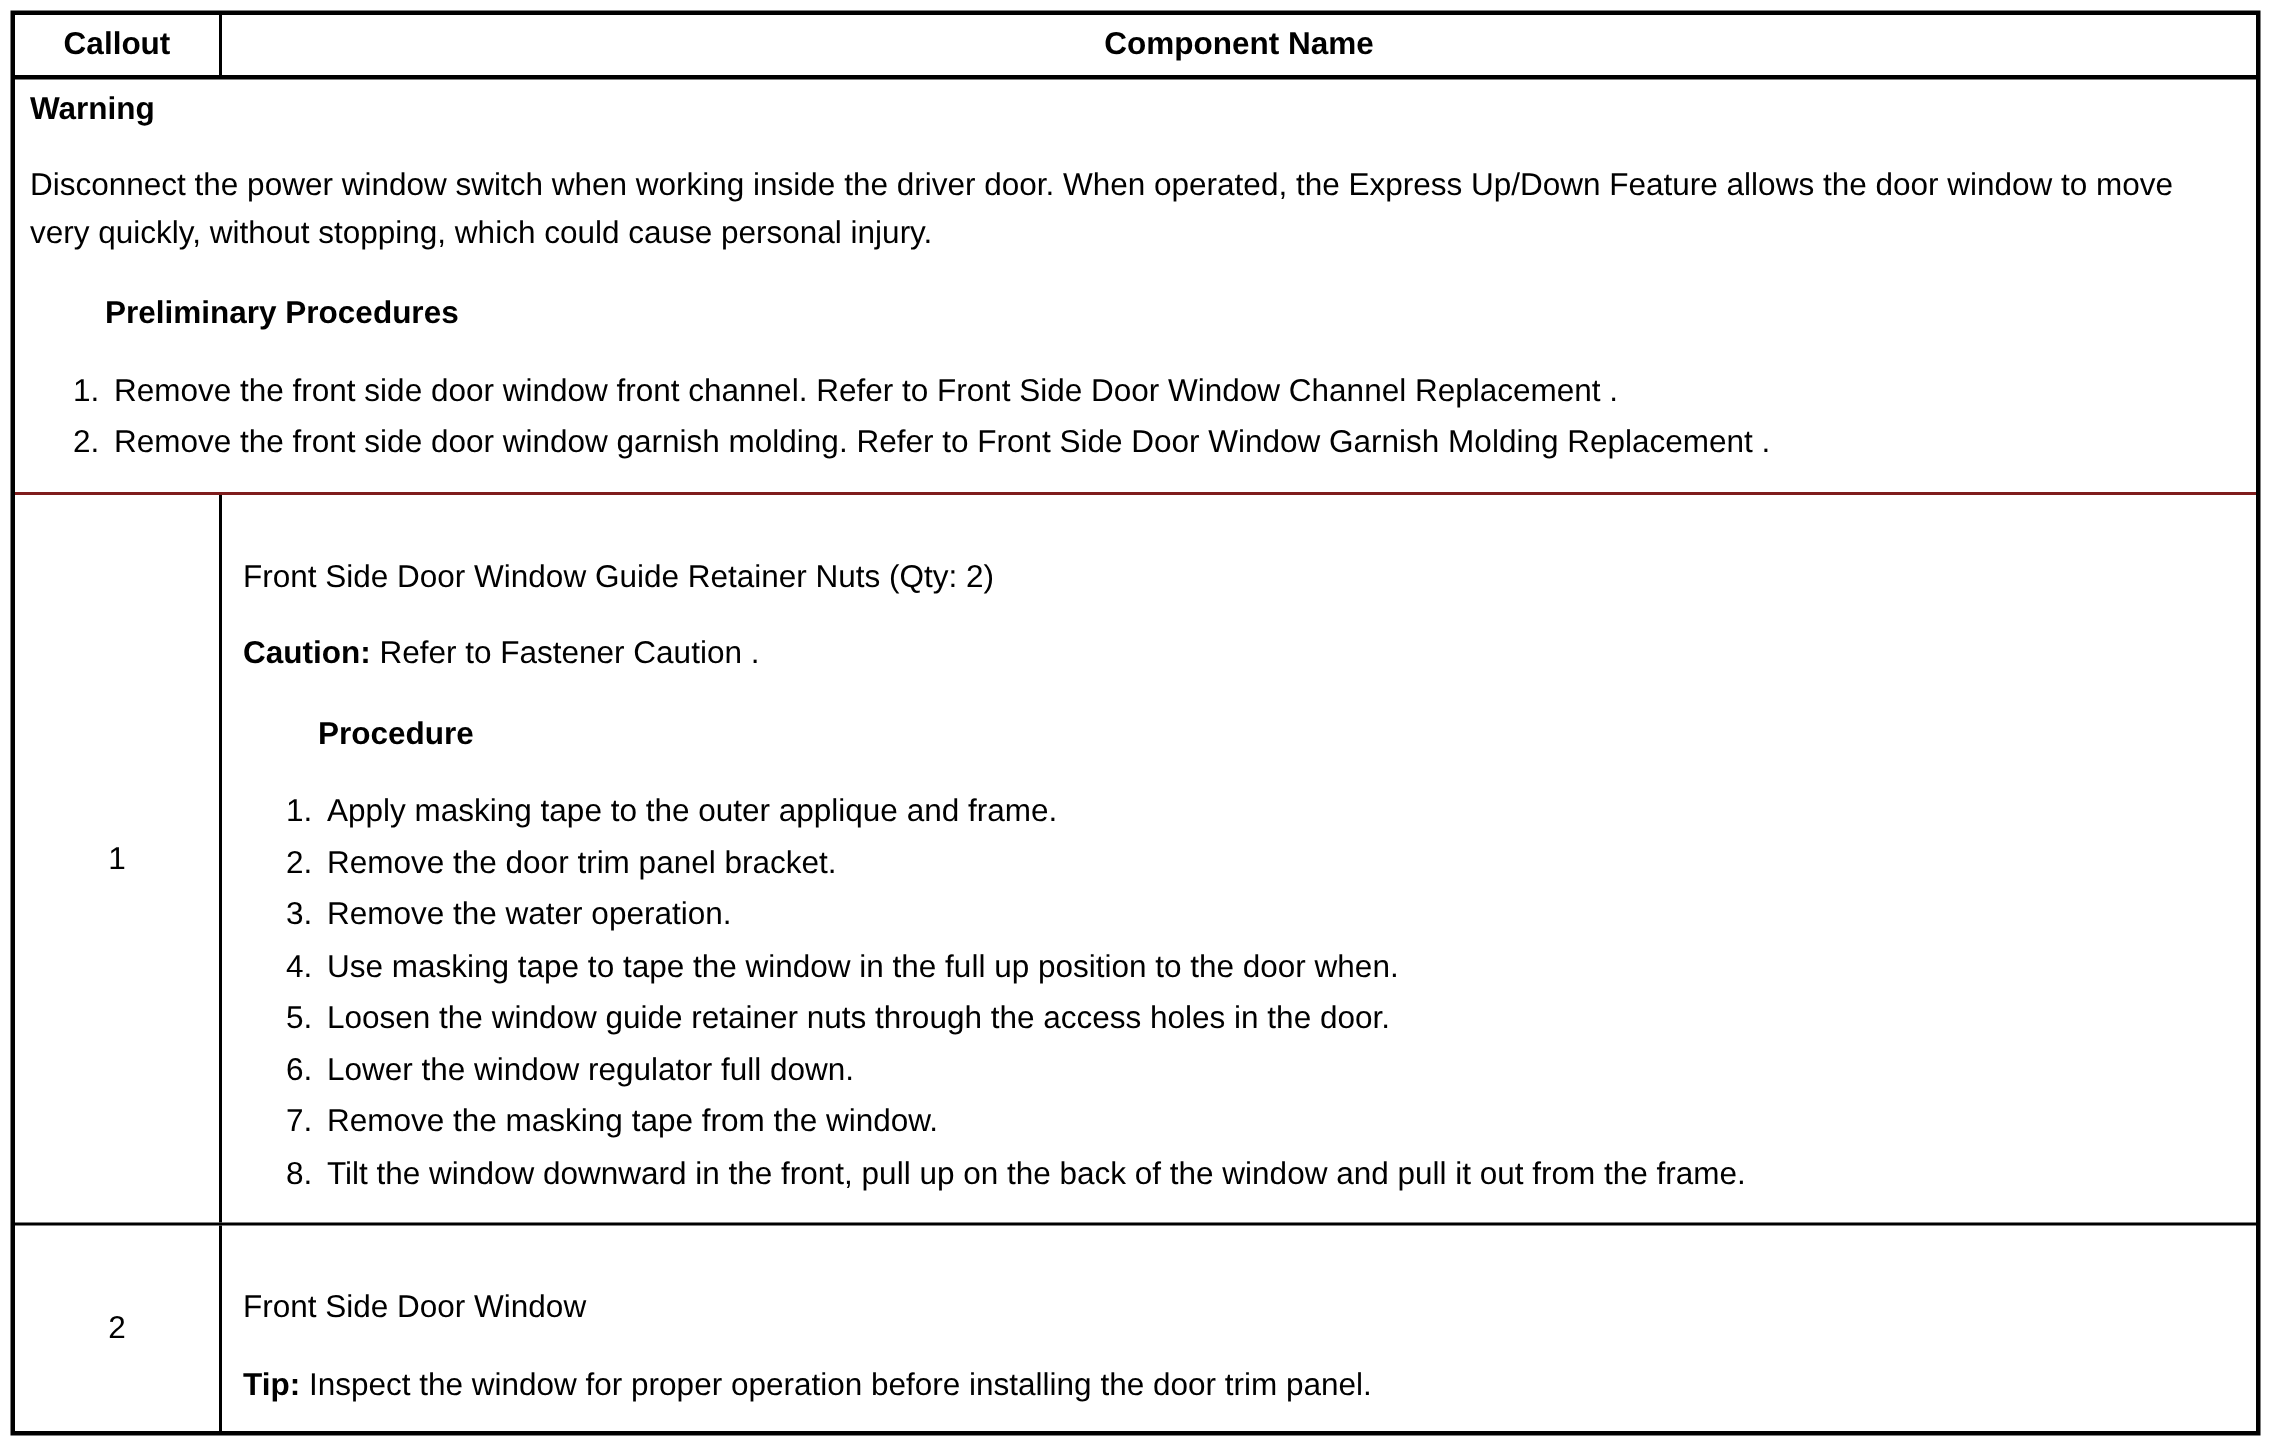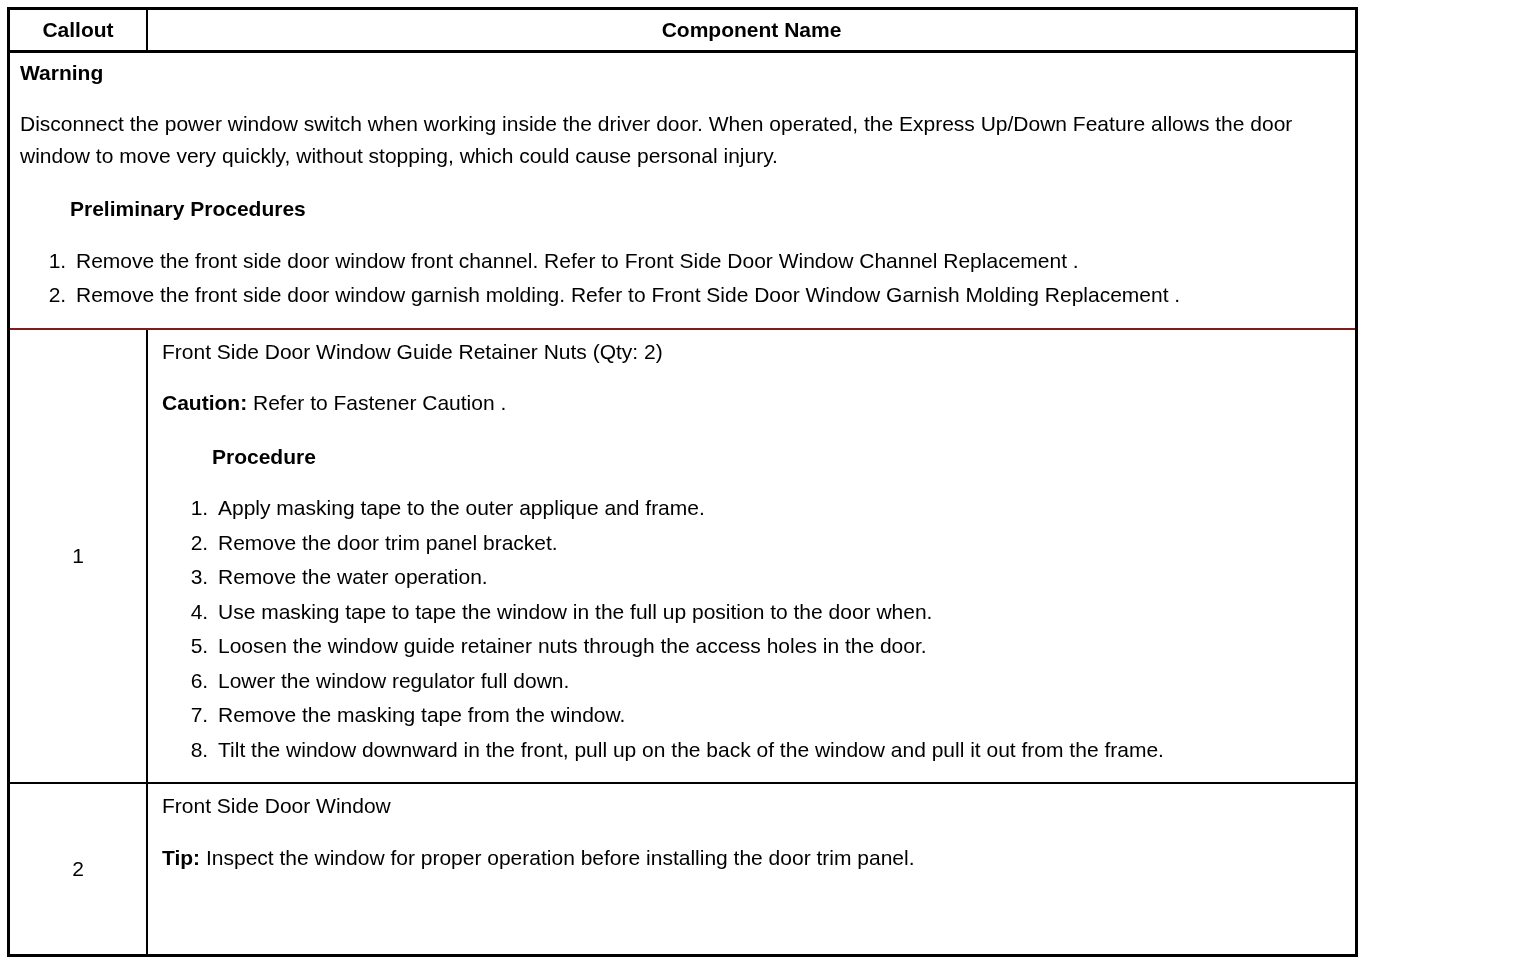--- a/index.html
+++ b/index.html
@@ -12,21 +12,21 @@
   body {
     font-family: "Liberation Sans", "DejaVu Sans", sans-serif;
     color: #000000;
     font-size: 21px;
     line-height: 1.5;
   }
   .doc {
     position: absolute;
     top: 7px;
     left: 7px;
-    width: 1351px;
+    width: 1500px;
     height: 950px;
     border: 3px solid #000000;
     display: flex;
     flex-direction: column;
     box-sizing: border-box;
     background: #ffffff;
   }
   
   .header-row {
     display: flex;
@@ -70,20 +70,21 @@
     width: 138px;
     border-right: 2px solid #000000;
     display: flex;
     align-items: center;
     justify-content: center;
     box-sizing: border-box;
   }
   .component-cell {
     flex: 1;
     padding: 4px 14px 14px 14px;
+    margin-top: 33px;
   }
   .para {
     margin: 20px 0 0 0;
   }
   .first {
     margin-top: 2px;
   }
   .bold {
     font-weight: bold;
   }

